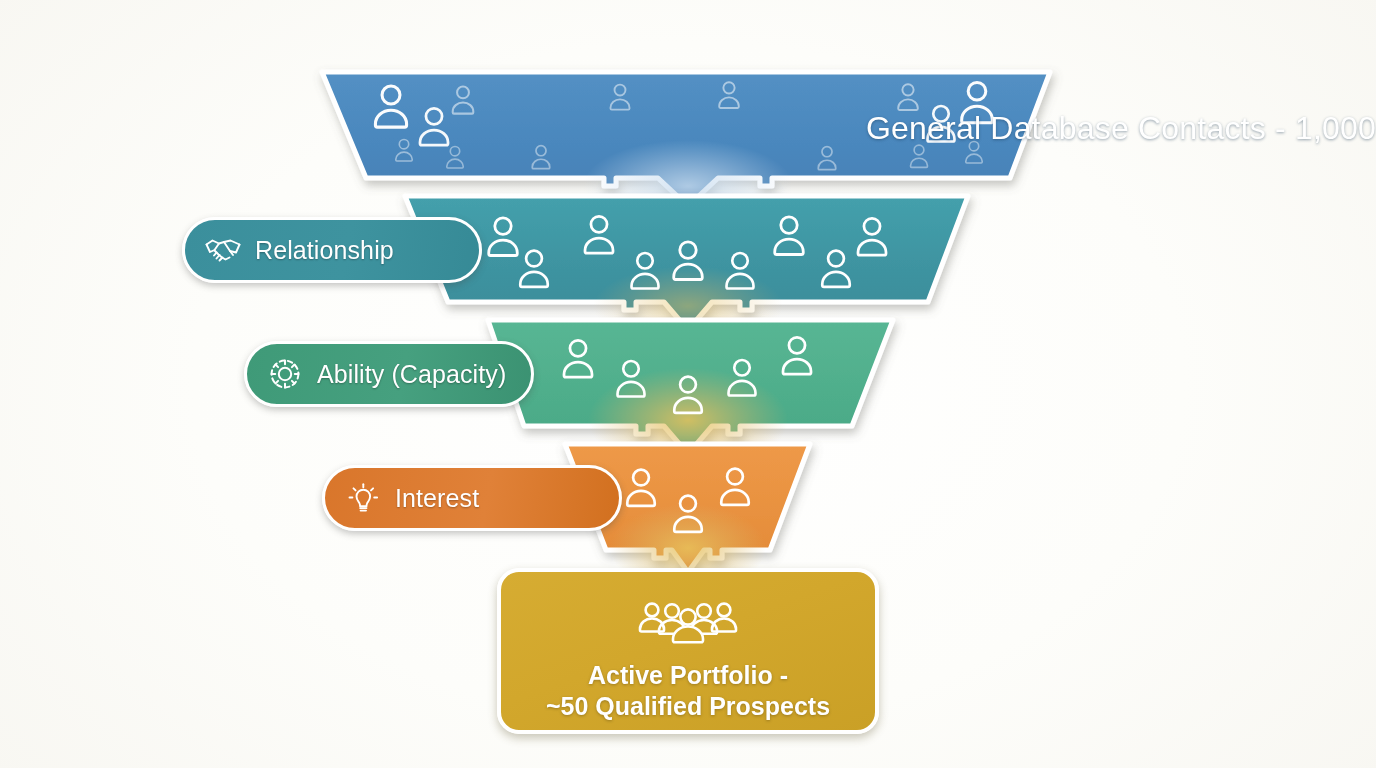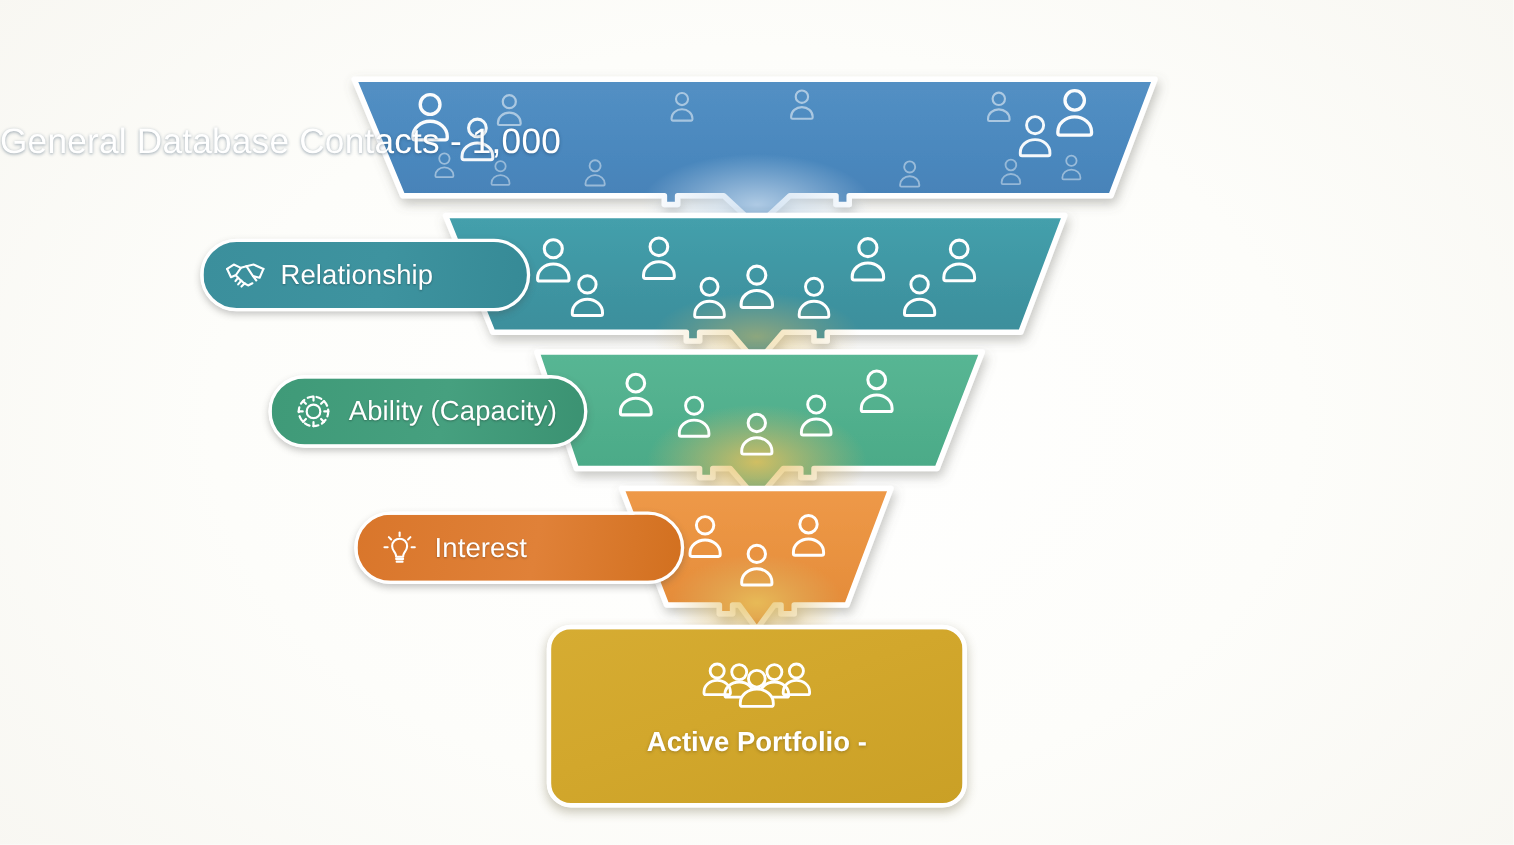--- a/index.html
+++ b/index.html
@@ -64,21 +64,21 @@
     background: linear-gradient(100deg, #3f9a78 0%, #46a07f 55%, #3b9272 100%);
   }
   #pill-interest {
     left: 322px; top: 465px; width: 300px;
     background: linear-gradient(100deg, #d9762b 0%, #e08138 55%, #d2701f 100%);
   }
   
   #headline {
     position: absolute;
     left: 0; top: 110px; width: 1376px;
-    text-align: left;
+    text-align: right;
     color: #ffffff;
     font-size: 32px;
     letter-spacing: 0.2px;
     text-shadow: 0 1px 3px rgba(20,50,80,0.45);
     z-index: 4;
     pointer-events: none;
   }
   
   #goal-box {
     position: absolute;
@@ -393,16 +393,17 @@
           <circle cx="70" cy="13" r="6.8"></circle>
           <path d="M57 33 a13 11 0 0 1 26 0 l0 1.2 a1.5 1.5 0 0 1 -1.5 1.5 l-23 0 a1.5 1.5 0 0 1 -1.5 -1.5 Z"></path>
 
           <circle cx="54" cy="19" r="7.6" fill="#d2a72c"></circle>
           <path d="M39 41 a15 12.5 0 0 1 30 0 l0 1.6 a1.6 1.6 0 0 1 -1.6 1.6 l-26.8 0 a1.6 1.6 0 0 1 -1.6 -1.6 Z" fill="#d2a72c"></path>
         </g>
       </svg>
     </span>
     <span class="goal-text">
       <span>Active Portfolio -</span>
+      <span class="l2">~50 Qualified Prospects</span>
     </span>
   </div>
 
 </div>
 
 </body></html>

